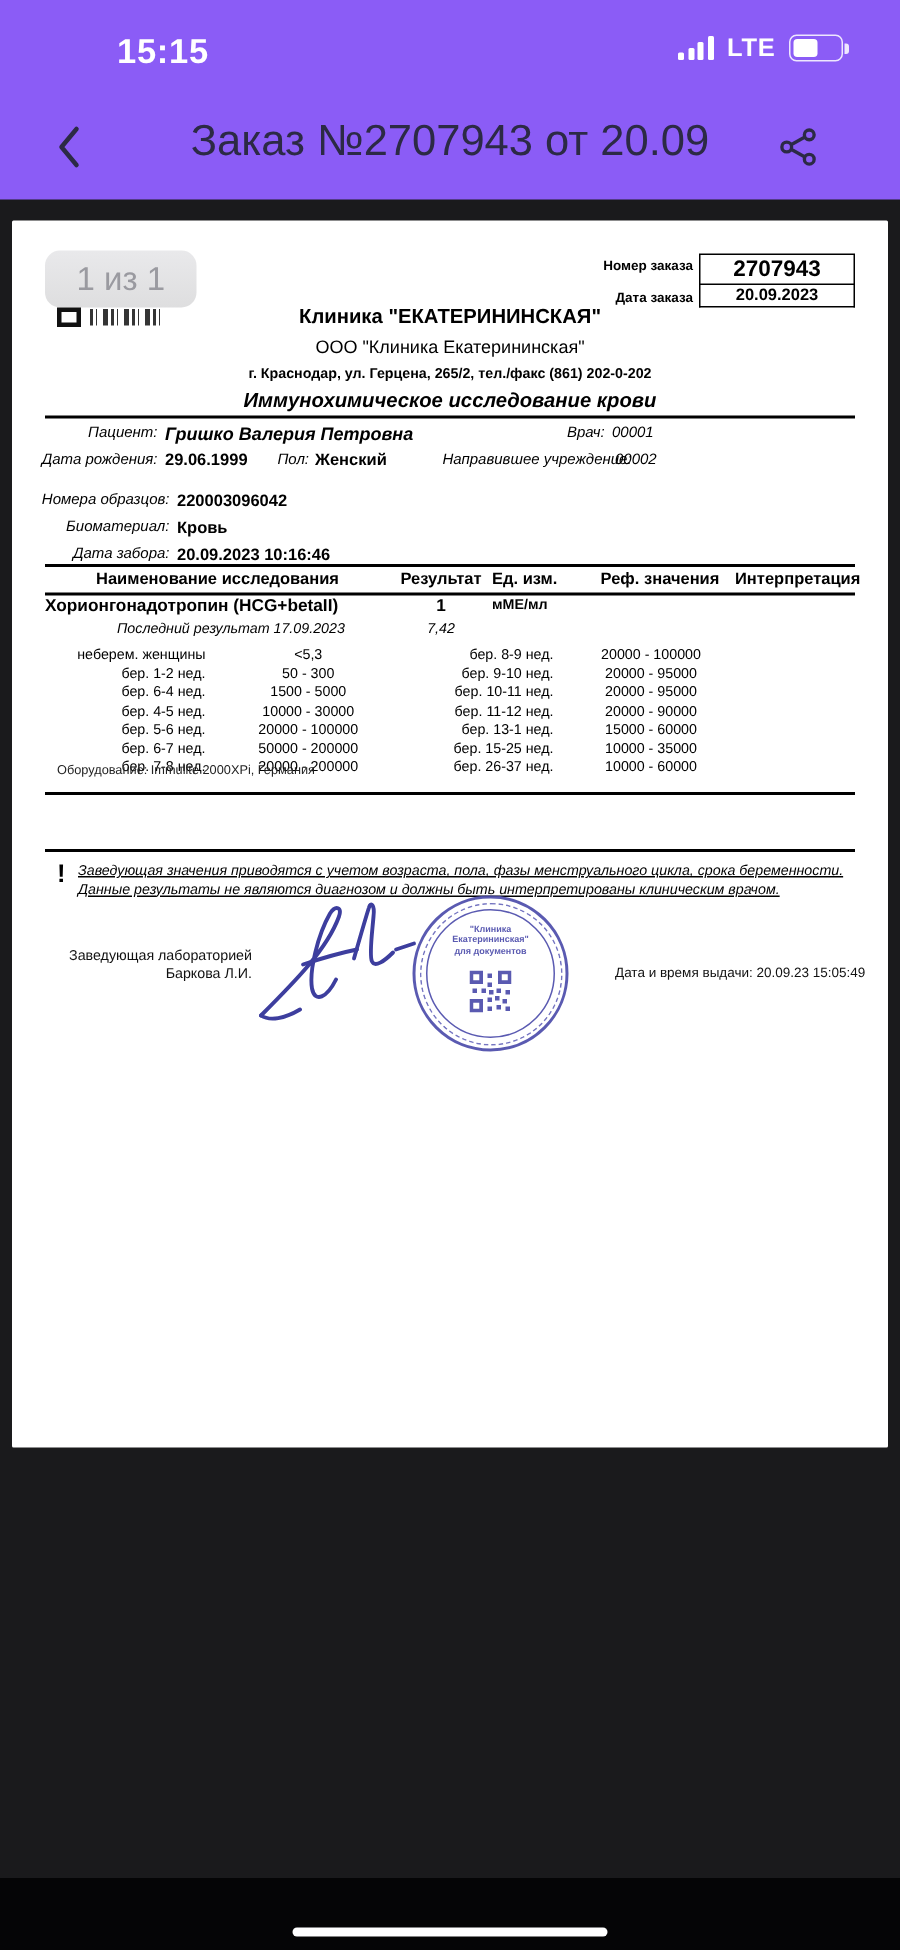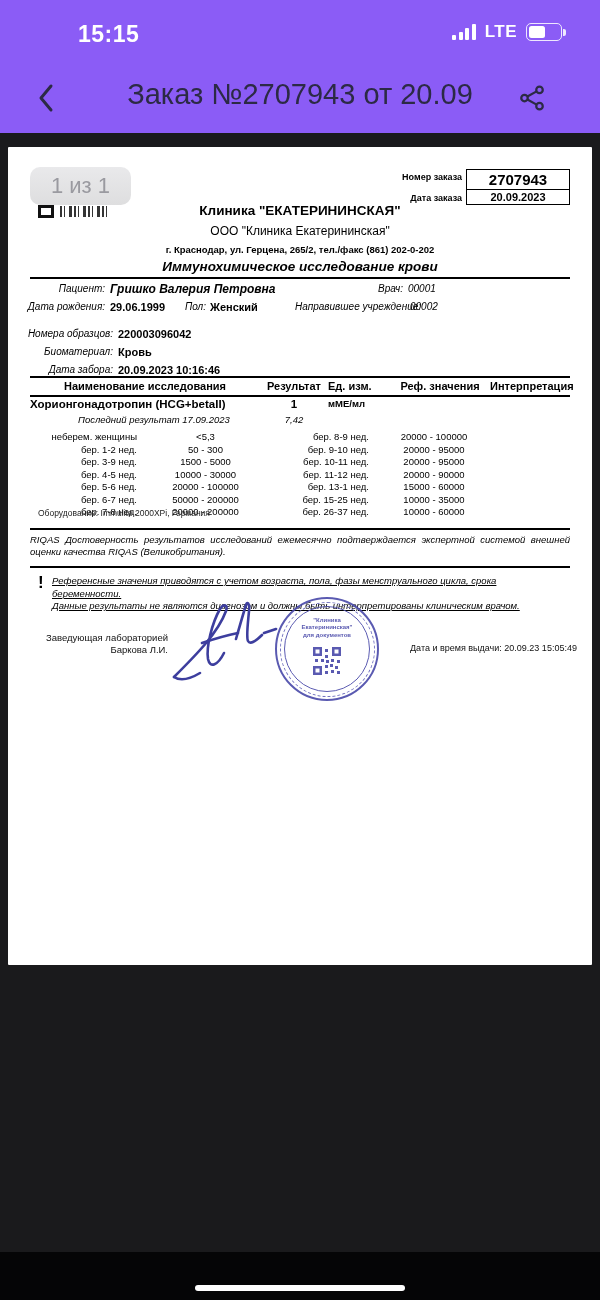--- a/index.html
+++ b/index.html
@@ -205,21 +205,21 @@
 
   <div class="refs">
     <span class="rl">неберем. женщины</span>
       <span class="rv">&lt;5,3</span>
     <span class="rl">бер. 8-9 нед.</span>
       <span class="rv">20000 - 100000</span>
     <span class="rl">бер. 1-2 нед.</span>
       <span class="rv">50 - 300</span>
     <span class="rl">бер. 9-10 нед.</span>
       <span class="rv">20000 - 95000</span>
-    <span class="rl">бер. 3-9 нед.</span>
+    <span class="rl">бер. 6-4 нед.</span>
       <span class="rv">1500 - 5000</span>
     <span class="rl">бер. 10-11 нед.</span>
       <span class="rv">20000 - 95000</span>
     <span class="rl">бер. 4-5 нед.</span>
       <span class="rv">10000 - 30000</span>
     <span class="rl">бер. 11-12 нед.</span>
       <span class="rv">20000 - 90000</span>
     <span class="rl">бер. 5-6 нед.</span>
       <span class="rv">20000 - 100000</span>
     <span class="rl">бер. 13-1 нед.</span>
@@ -230,26 +230,25 @@
       <span class="rv">10000 - 35000</span>
     <span class="rl">бер. 7-8 нед.</span>
       <span class="rv">20000 - 200000</span>
     <span class="rl">бер. 26-37 нед.</span>
       <span class="rv">10000 - 60000</span>
   </div>
 
   <div class="equip">Оборудование: Immulite 2000XPi, Германия</div>
   <div class="hline thin" style="top:381px"></div>
 
-  <div class="riqas">RIQAS Достоверность результатов исследований ежемесячно подтверждается экспертной системой внешней оценки качества RIQAS (Великобритания).</div>
   <div class="hline thin" style="top:419px"></div>
 
   <div class="warn-bang">!</div>
   <div class="warn-block">
-    <div>Референсные значения приводятся с учетом возраста, пола, фазы менструального цикла, срока беременности.</div>
+    <div>Заведующая значения приводятся с учетом возраста, пола, фазы менструального цикла, срока беременности.</div>
     <div>Данные результаты не являются диагнозом и должны быть интерпретированы клиническим врачом.</div>
   </div>
 
   <div class="signoff">
     <div>Заведующая лабораторией</div>
     <div>Баркова Л.И.</div>
   </div>
 
   <svg class="sig-svg" width="115" height="100" viewBox="0 0 115 100">
     <g fill="none" stroke="#3d3e9e" stroke-width="2.6" stroke-linecap="round">

